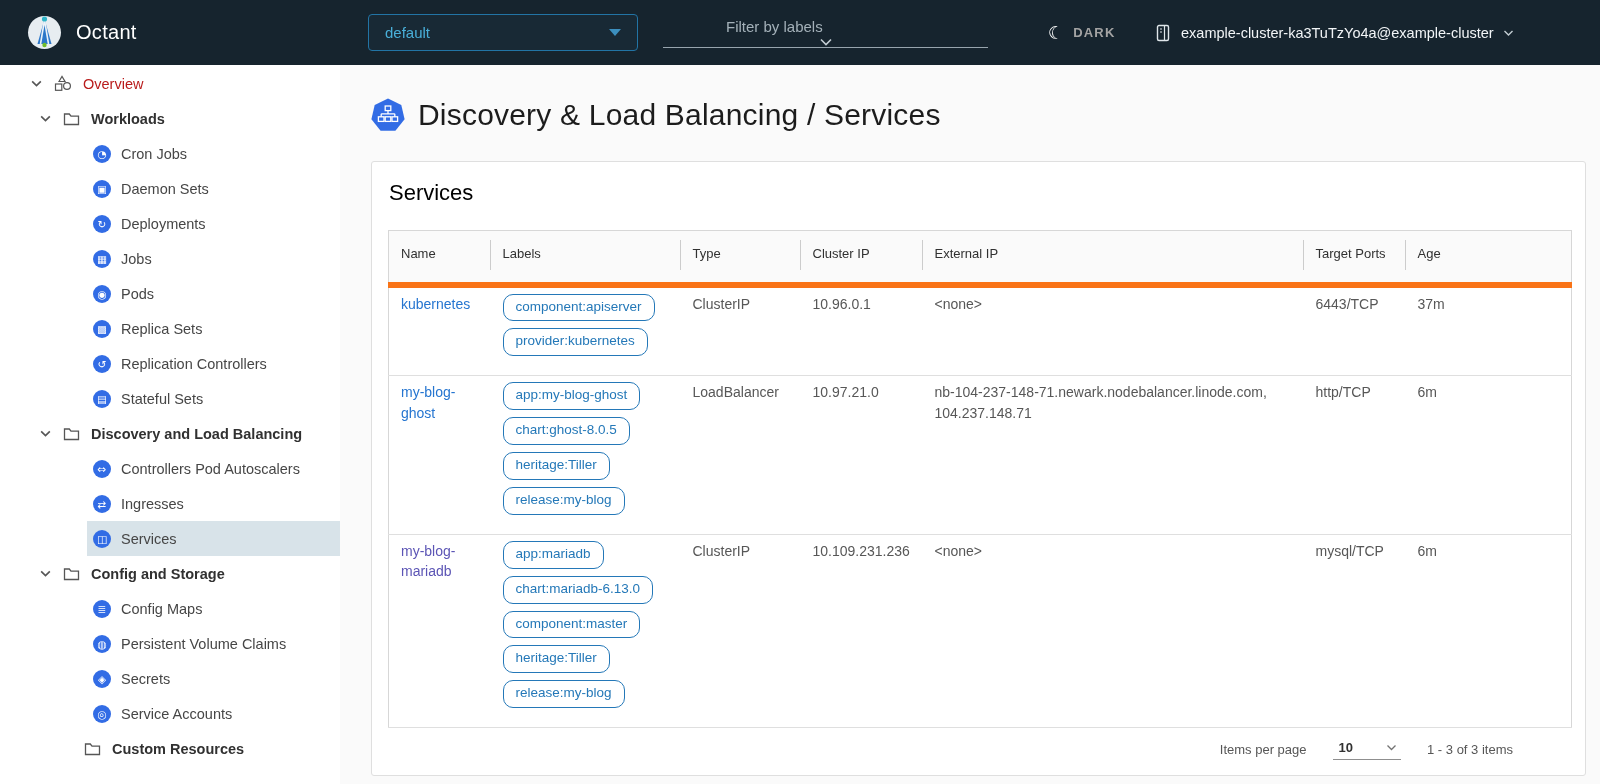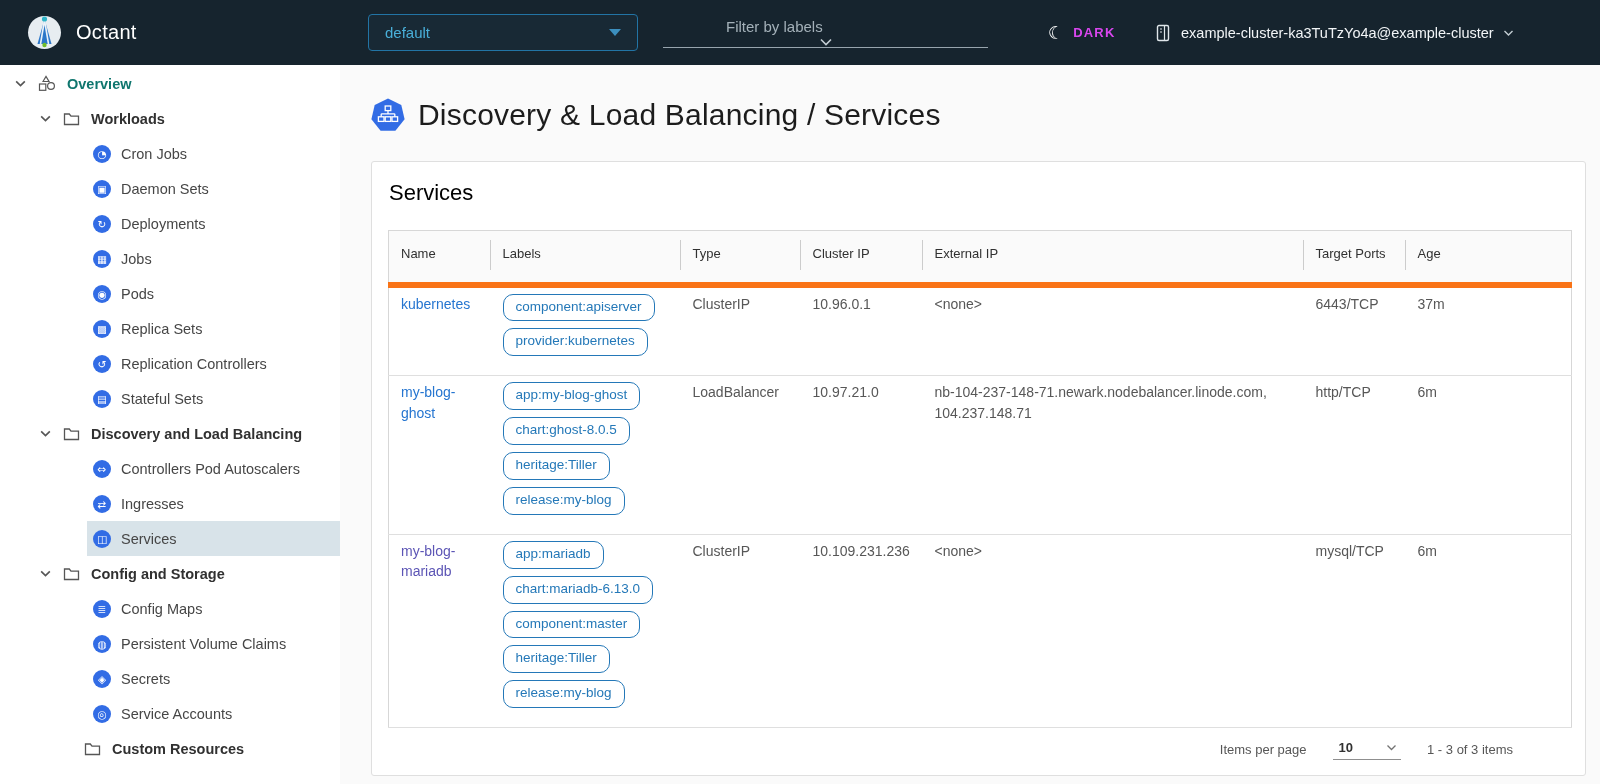--- a/index.html
+++ b/index.html
@@ -29,32 +29,32 @@
   .filter-input {
     flex:1; background:transparent; border:none; outline:none;
     font-family:"Liberation Sans",sans-serif; font-size:15px; color:#fafafa;
   }
   .filter-input::placeholder { color:#a4b1b9; opacity:1; }
   .dark-toggle {
     position:absolute; left:1048px; top:0; height:65px; display:flex; align-items:center; gap:9px;
     background:none; border:none; cursor:pointer; color:#fff;
   }
   .moon-glyph { font-family:"DejaVu Sans",sans-serif; font-size:18px; color:#fff; line-height:1; }
-  .dark-label { font-size:13px; font-weight:700; letter-spacing:1.2px; color:#d946ef; }
+  .dark-label { font-size:13px; font-weight:700; letter-spacing:1.2px; color:#a3a3a3; }
   .cluster-widget {
     position:absolute; left:1155px; top:0; height:65px; display:flex; align-items:center; gap:9px; cursor:pointer;
   }
   .cluster-label { font-size:14.5px; color:#f2f5f7; }
   
   .app-body { display:flex; height:719px; }
   .sidebar { width:340px; background:#fff; flex:none; padding-top:1px; overflow:hidden; }
   .main { flex:1; background:#fafafa; padding:0 14px 0 31px; overflow:hidden; }
   
   .nav-row { height:35px; display:flex; align-items:center; cursor:pointer; font-size:14.5px; color:#464646; }
-  .nav-row.lvl0 { padding-left:13px; font-weight:700; color:#0f766e; }
+  .nav-row.lvl0 { padding-left:13px; font-weight:400; color:#b91c1c;margin-left:16px; }
   .nav-row.lvl1 { padding-left:38px; font-weight:700; color:#313131; }
   .nav-row.lvl2 { margin-left:87px; padding-left:6px; }
   .nav-row.lvl1.no-caret { padding-left:84px; }
   .nav-row.selected { background:#D8E3E9; }
   .caret { width:14px; display:flex; justify-content:center; margin-right:11px; flex:none; }
   .tree-icon { margin-right:11px; display:flex; align-items:center; flex:none; }
   .k8s-icon {
     width:18px; height:18px; border-radius:50%; background:#326CE5; color:#fff;
     font-family:"DejaVu Sans",sans-serif; font-size:10.5px; line-height:18px; text-align:center;
     margin-right:10px; flex:none;

